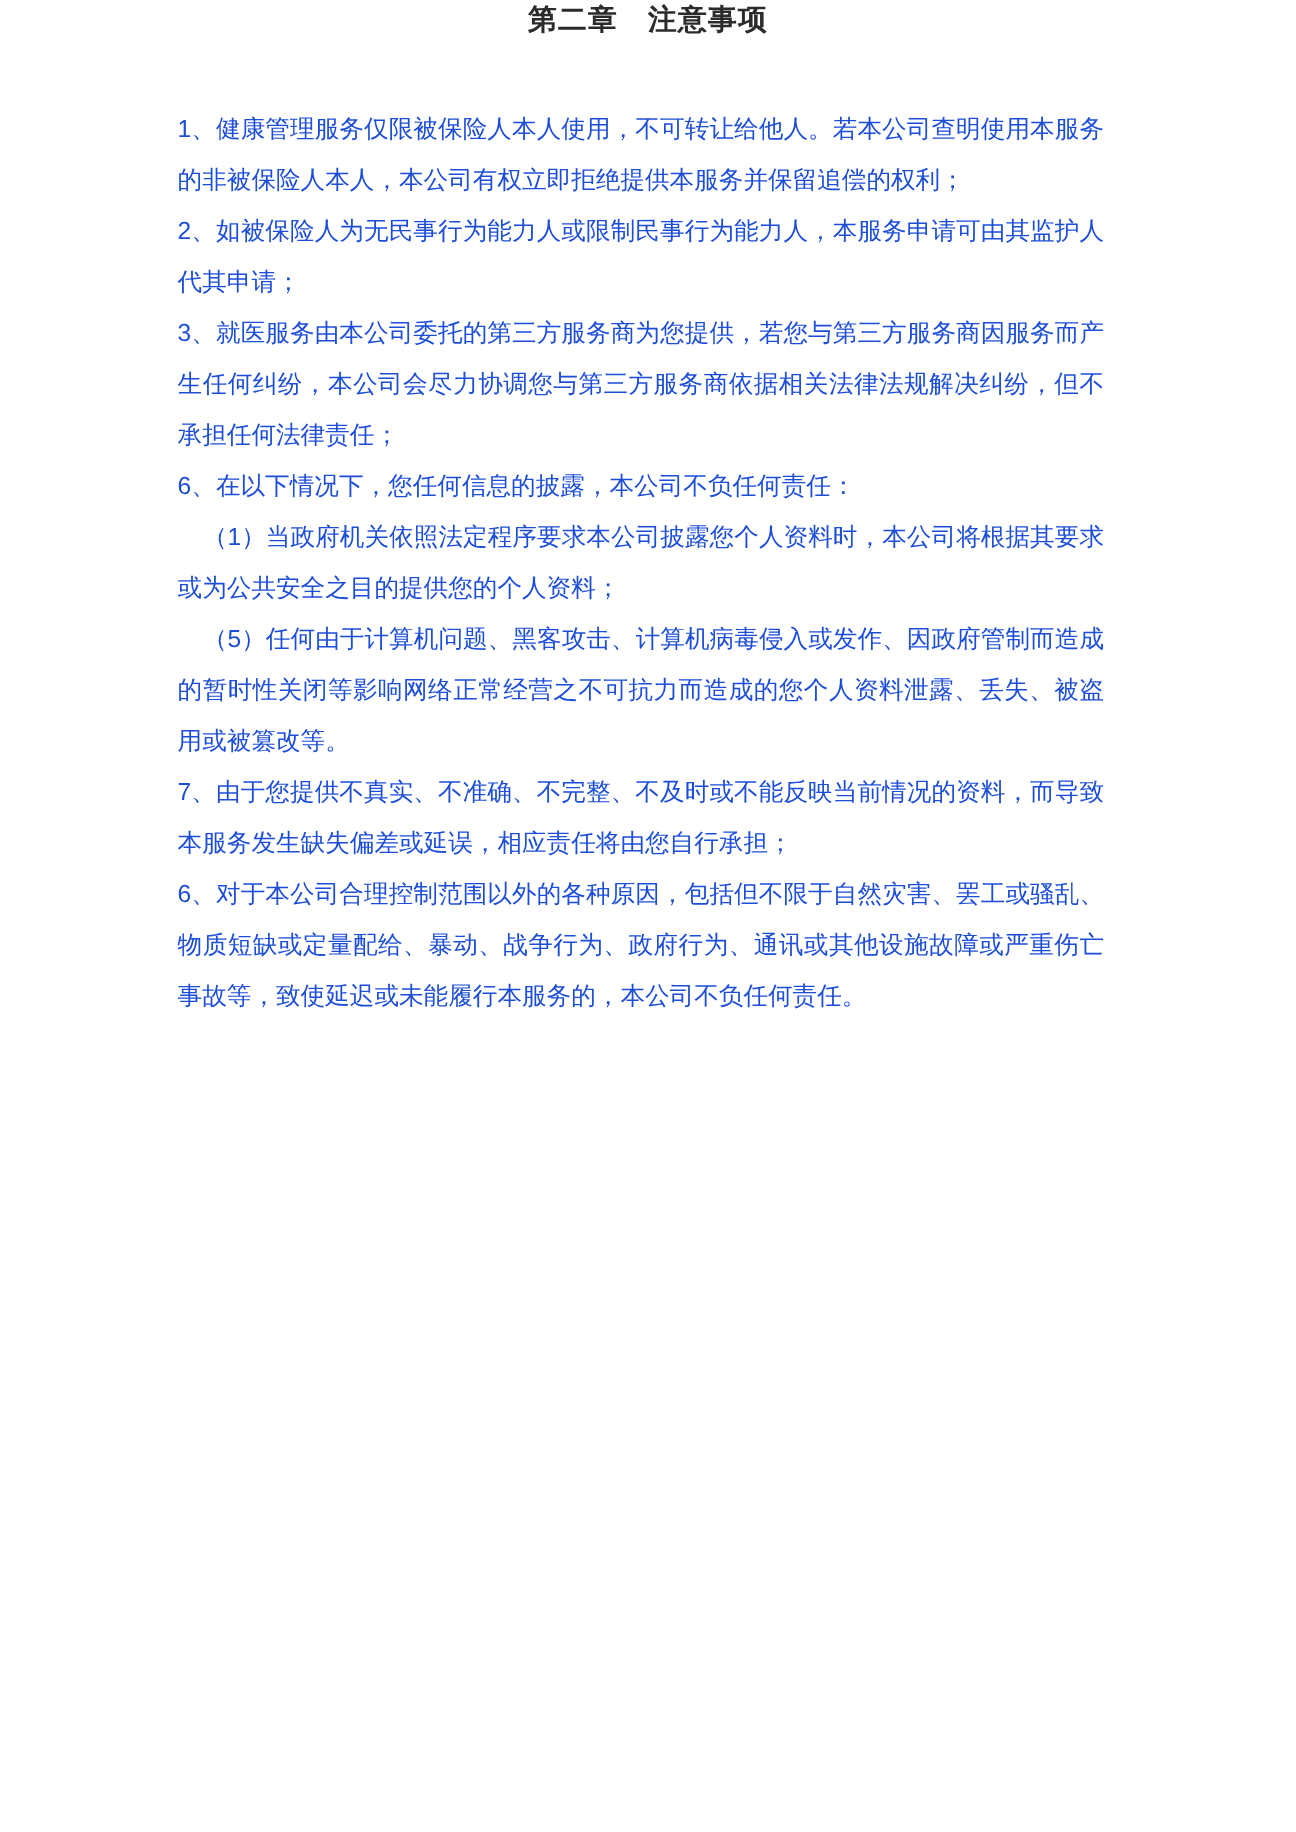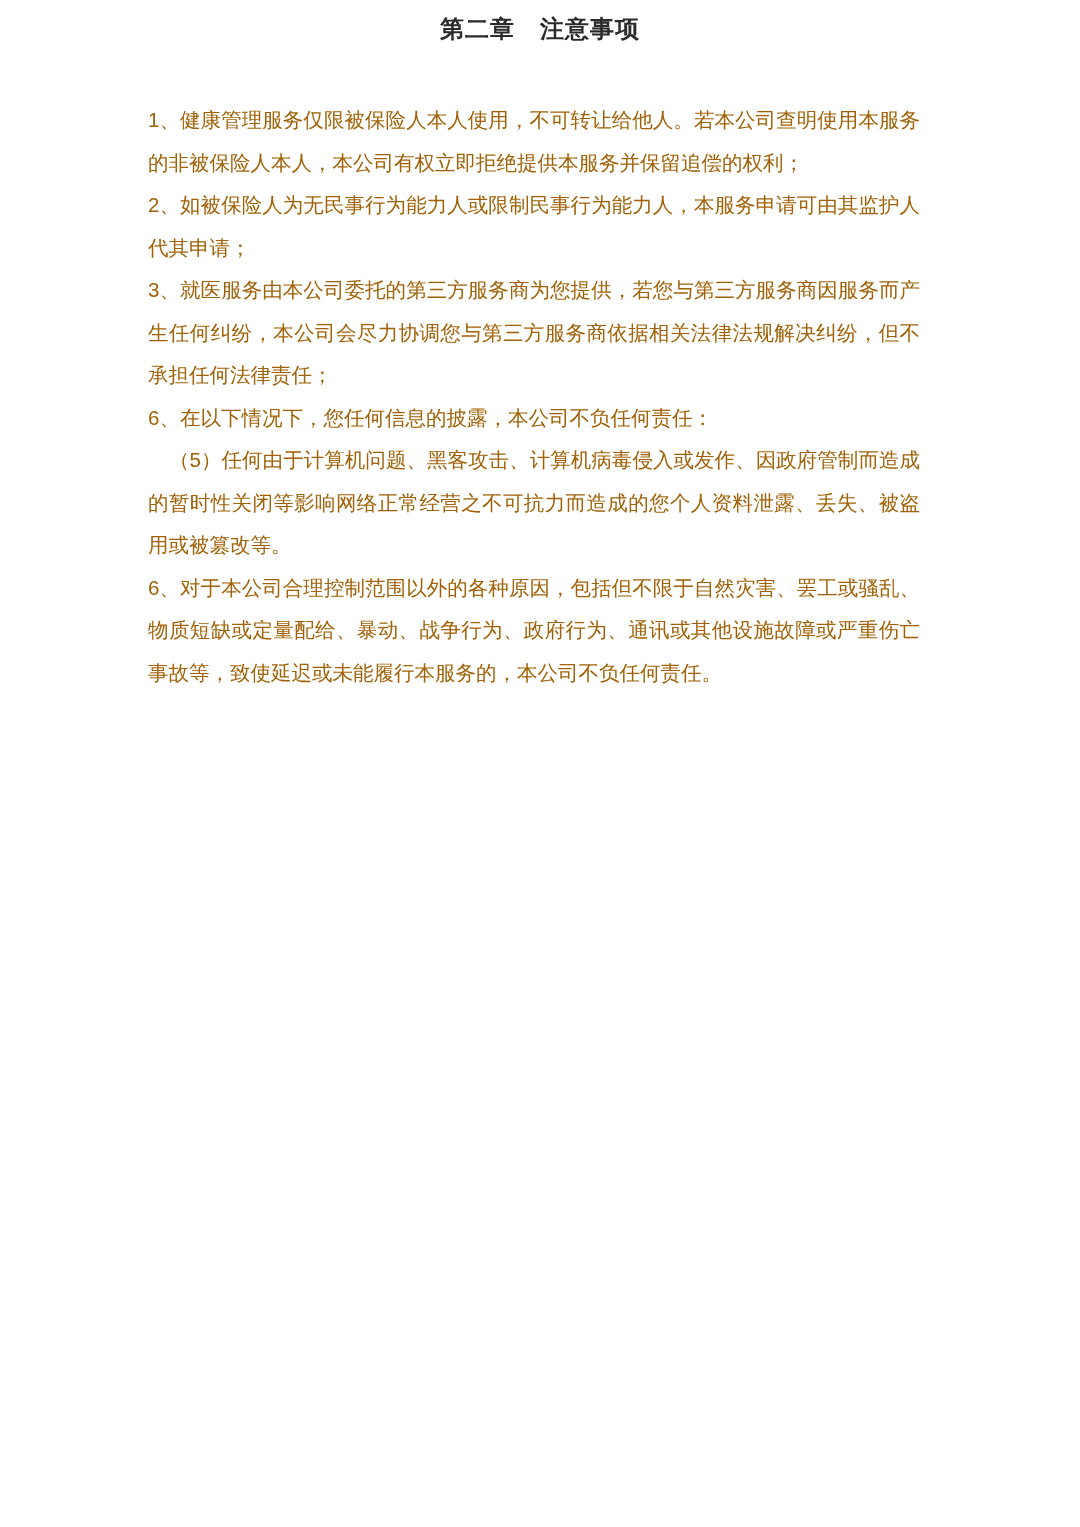--- a/index.html
+++ b/index.html
@@ -13,49 +13,51 @@
     overflow: hidden;
     font-family: "Liberation Sans", sans-serif;
   }
   .page {
     position: relative;
     width: 1080px;
     height: 1527px;
     background: #ffffff;
   }
   .doc-title {
-    margin: 16px;
+    margin: 4px;
     text-align: center;
     font-size: 24px;
     line-height: 26px;
     font-weight: bold;
     color: #2b2b2b;
     letter-spacing: 1px;
   }
   .doc-body {
     margin: 57px 0 0 148px;
     width: 772px;
     font-size: 20.5px;
     line-height: 42.5px;
-    color: #a16207;
+    color: #1d4ed8;
   }
   .para {
     margin: 0;
     text-align: justify;
   }
   .para.sub {
     text-indent: 21px;
   }
 </style>
 </head>
 <body>
 
 <div class="page">
   <h1 class="doc-title">第二章　注意事项</h1>
   <div class="doc-body">
       <p class="para">1、健康管理服务仅限被保险人本人使用，不可转让给他人。若本公司查明使用本服务的非被保险人本人，本公司有权立即拒绝提供本服务并保留追偿的权利；</p>
       <p class="para">2、如被保险人为无民事行为能力人或限制民事行为能力人，本服务申请可由其监护人代其申请；</p>
       <p class="para">3、就医服务由本公司委托的第三方服务商为您提供，若您与第三方服务商因服务而产生任何纠纷，本公司会尽力协调您与第三方服务商依据相关法律法规解决纠纷，但不承担任何法律责任；</p>
       <p class="para">6、在以下情况下，您任何信息的披露，本公司不负任何责任：</p>
+      <p class="para sub">（1）当政府机关依照法定程序要求本公司披露您个人资料时，本公司将根据其要求或为公共安全之目的提供您的个人资料；</p>
       <p class="para sub">（5）任何由于计算机问题、黑客攻击、计算机病毒侵入或发作、因政府管制而造成的暂时性关闭等影响网络正常经营之不可抗力而造成的您个人资料泄露、丢失、被盗用或被篡改等。</p>
+      <p class="para">7、由于您提供不真实、不准确、不完整、不及时或不能反映当前情况的资料，而导致本服务发生缺失偏差或延误，相应责任将由您自行承担；</p>
       <p class="para">6、对于本公司合理控制范围以外的各种原因，包括但不限于自然灾害、罢工或骚乱、物质短缺或定量配给、暴动、战争行为、政府行为、通讯或其他设施故障或严重伤亡事故等，致使延迟或未能履行本服务的，本公司不负任何责任。</p>
     </div>
 </div>
 
 </body></html>

